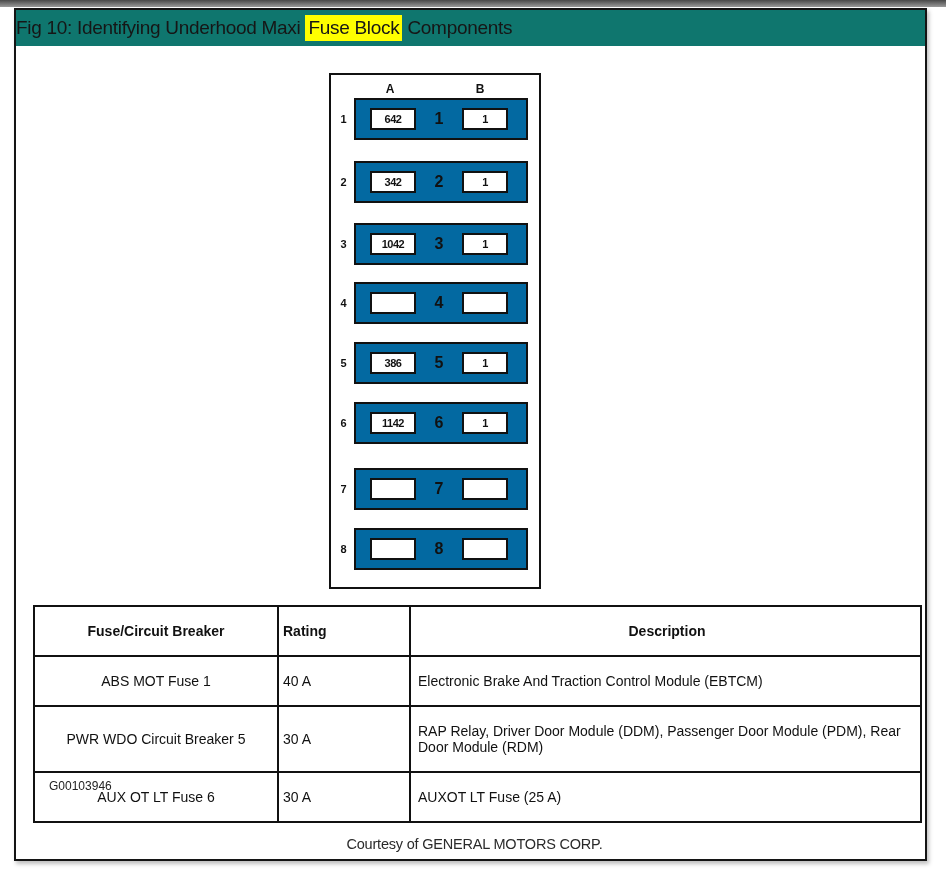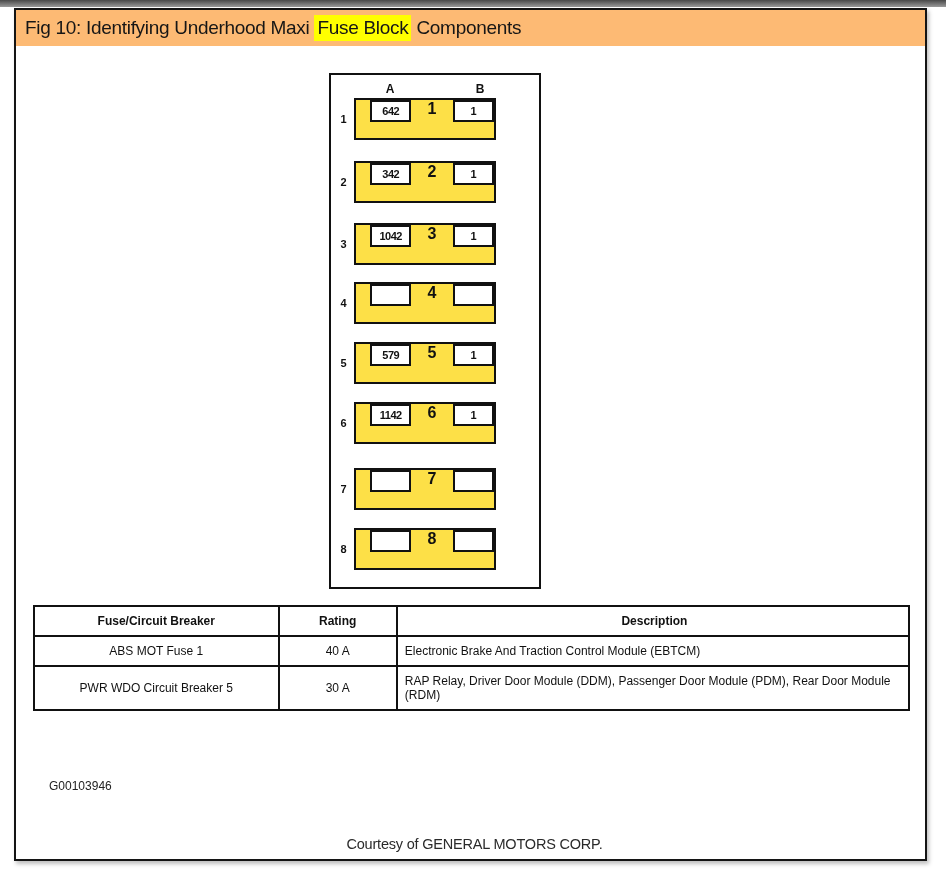--- a/index.html
+++ b/index.html
@@ -7,56 +7,56 @@
   body { position:relative; overflow:hidden; background:#ffffff; }
 
   .top-strip { position:absolute; left:0; top:0; width:946px; height:7px;
     background:linear-gradient(#484848,#9a9a9a); }
 
   .frame { position:absolute; left:14px; top:8px; width:913px; height:853px;
     border:2px solid #141414; background:#ffffff;
     box-shadow:2px 3px 4px rgba(0,0,0,0.25); }
 
   .titlebar { position:absolute; left:0; top:0; right:0; height:36px;
-    background:#fdba74; display:flex; align-items:center; padding-left:9px;
+    background:#0f766e; display:flex; align-items:center; 
     font-size:19px; letter-spacing:-0.3px; color:#161616; white-space:pre; }
   .titlebar .hl { background:#ffff00; padding:2px 3px; }
 
   
   .fusebox { position:absolute; left:313px; top:63px; width:212px; height:516px;
     border:2px solid #111; background:#fff; }
   .collabel { position:absolute; top:7px; width:24px; text-align:center;
     font-size:12px; font-weight:bold; color:#111; }
   .collabel.a { left:47px; }
   .collabel.b { left:137px; }
 
   .fuse-row { position:absolute; left:5px; width:196px; height:42px;
     display:flex; align-items:center; }
   .fuse-row .row-num { width:15px; text-align:center; font-size:11px;
     font-weight:bold; color:#111; }
-  .fuse-row .row-rect { margin-left:3px; width:142px; height:42px;
-    border:2px solid #111; display:flex; background:#fde047; }
+  .fuse-row .row-rect { margin-left:3px; width:174px; height:42px;
+    border:2px solid #111; display:flex; align-items:center; background:#0369a1; }
   .slot { width:46px; height:22px; border:2px solid #111; display:flex;
     align-items:center; justify-content:center; font-size:11px; font-weight:bold;
     letter-spacing:-0.5px; color:#111; background:#fff; }
   .slot.a { margin-left:14px; }
   .row-center { width:46px; text-align:center; font-size:16px; font-weight:bold; color:#111; }
 
   .r1 { top:23px; } .r2 { top:86px; } .r3 { top:148px; } .r4 { top:207px; }
   .r5 { top:267px; } .r6 { top:327px; } .r7 { top:393px; } .r8 { top:453px; }
 
   
   .fusetable { position:absolute; left:17px; top:595px; width:877px;
     border-collapse:collapse; table-layout:fixed; }
-  .fusetable th, .fusetable td { border:2px solid #111; font-size:12px;
-    color:#111; padding:7px 4px; background:#fff; }
+  .fusetable th, .fusetable td { border:2px solid #111; font-size:14px;
+    color:#111; padding:16px 4px; background:#fff; }
   .fusetable th { font-weight:bold; text-align:center; height:24px; }
   .fusetable td { height:25px;margin-top:42px; }
   .fusetable .c-fuse { width:244px; text-align:center; }
-  .fusetable .c-rating { width:118px; text-align:center; }
+  .fusetable .c-rating { width:132px; text-align:left; }
   .fusetable .c-desc { width:511px; text-align:left; padding-left:7px; }
 
   .figure-id { position:absolute; left:17px; top:769px; font-size:12px; color:#222;margin-left:16px; }
   .credit { position:absolute; left:8px; right:0; top:826px; text-align:center;
     font-size:14.5px; letter-spacing:-0.2px; color:#2a2a2a; }
 </style>
 </head>
 <body>
 
 <div class="top-strip"></div>
@@ -101,21 +101,21 @@
       <div class="row-rect">
         <span class="slot a"></span>
         <span class="row-center">4</span>
         <span class="slot b"></span>
       </div>
     </div>
 
     <div class="fuse-row r5">
       <span class="row-num">5</span>
       <div class="row-rect">
-        <span class="slot a">579</span>
+        <span class="slot a">386</span>
         <span class="row-center">5</span>
         <span class="slot b">1</span>
       </div>
     </div>
 
     <div class="fuse-row r6">
       <span class="row-num">6</span>
       <div class="row-rect">
         <span class="slot a">1142</span>
         <span class="row-center">6</span>
@@ -154,19 +154,24 @@
       <tr>
         <td class="c-fuse">ABS MOT Fuse 1</td>
         <td class="c-rating">40 A</td>
         <td class="c-desc">Electronic Brake And Traction Control Module (EBTCM)</td>
       </tr>
       <tr>
         <td class="c-fuse">PWR WDO Circuit Breaker 5</td>
         <td class="c-rating">30 A</td>
         <td class="c-desc">RAP Relay, Driver Door Module (DDM), Passenger Door Module (PDM), Rear Door Module (RDM)</td>
       </tr>
+      <tr>
+        <td class="c-fuse">AUX OT LT Fuse 6</td>
+        <td class="c-rating">30 A</td>
+        <td class="c-desc">AUXOT LT Fuse (25 A)</td>
+      </tr>
     </tbody>
   </table>
 
   <div class="figure-id">G00103946</div>
   <div class="credit">Courtesy of GENERAL MOTORS CORP.</div>
 
 </div>
 
 </body></html>

